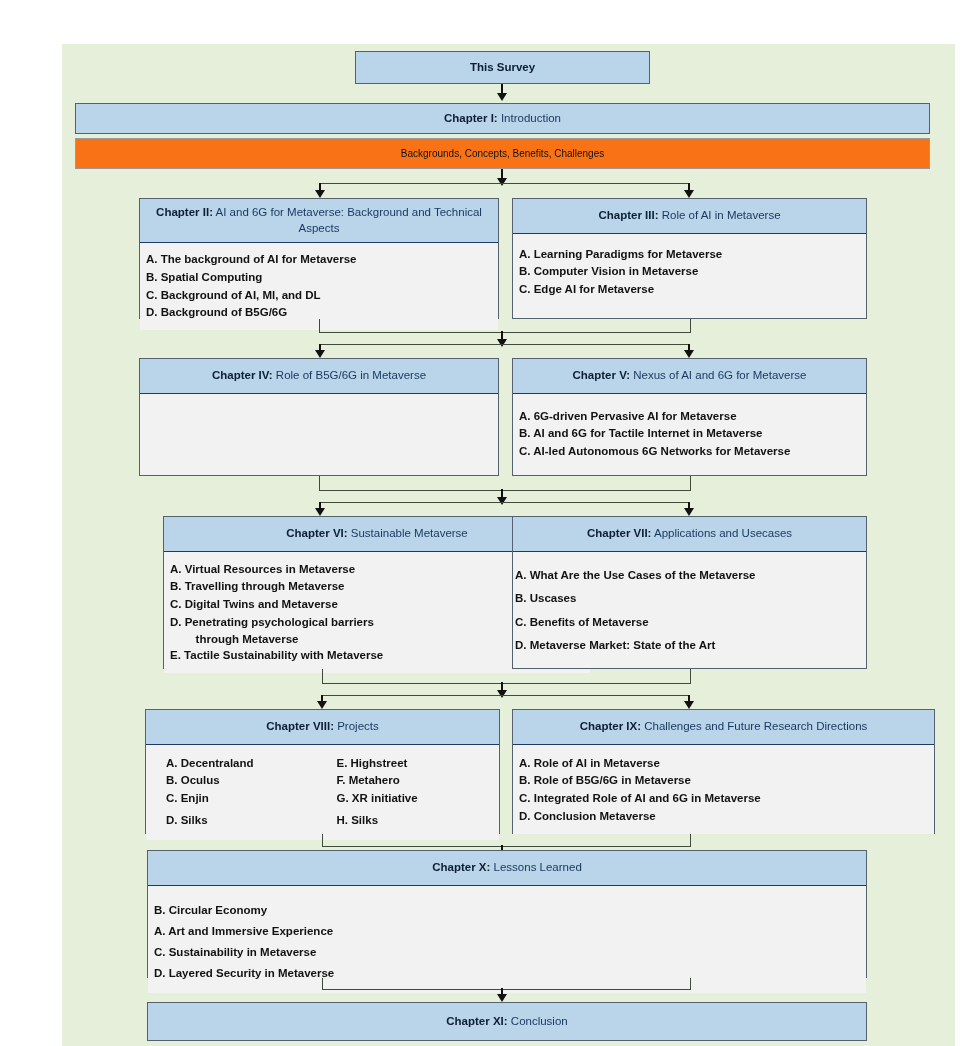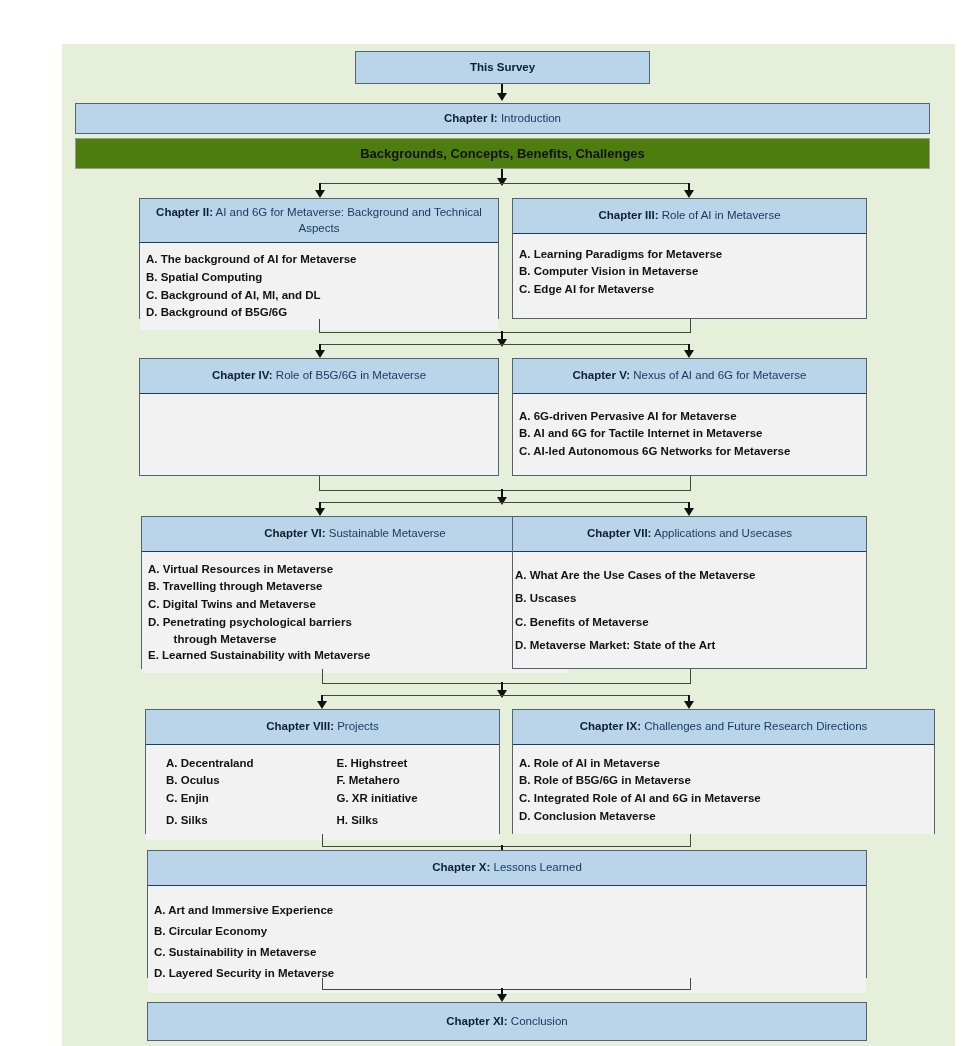--- a/index.html
+++ b/index.html
@@ -73,23 +73,23 @@
     padding-left:14px;
   }
   .twocol .col{flex:1;}
   .twocol .col.b{padding-left:14px;}
 
   
   .strip{
     position:absolute;
     box-sizing:border-box;
     border:1px solid #9a9a9a;
-    background:#4d7c0f;
+    background:#f97316;
     display:flex;align-items:center;justify-content:center;
-    font-size:13px;font-weight:bold;color:#121212;
+    font-size:10px;font-weight:normal;color:#121212;
   }
 
   
   .vline{position:absolute;background:#111;width:2px;}
   .hline{position:absolute;background:#3f4a3a;height:1px;}
   .arrow{
     position:absolute;
     width:0;height:0;
     border-left:5px solid transparent;
     border-right:5px solid transparent;
@@ -186,32 +186,32 @@
 
   <div class="leg-dn" style="left:319px;top:476px;width:370px;height:14px;"></div>
   <div class="vline" style="left:501px;top:489px;height:12px;"></div>
   <div class="arrow" style="left:497px;top:497px;"></div>
   <div class="hline" style="left:320px;top:502px;width:370px;"></div>
   <div class="vline" style="left:319px;top:502px;height:9px;"></div>
   <div class="arrow" style="left:315px;top:508px;"></div>
   <div class="vline" style="left:688px;top:502px;height:9px;"></div>
   <div class="arrow" style="left:684px;top:508px;"></div>
 
-  <div class="node" style="left:141px;top:516px;width:428px;height:153px;">
+  <div class="node" style="left:163px;top:516px;width:428px;height:153px;">
     <div class="hdr" style="padding-top:9px;padding-bottom:9px;">
       <b>Chapter VI:</b><span> Sustainable Metaverse</span>
     </div>
     <div class="body" style="padding-top:9px;">
       <ul class="center-list">
         <li>A. Virtual Resources in Metaverse</li>
         <li>B. Travelling through Metaverse</li>
         <li>C. Digital Twins and Metaverse</li>
         <li style="line-height:1.45;">D. Penetrating psychological barriers
         through Metaverse</li>
-        <li>E. Learned Sustainability with Metaverse</li>
+        <li>E. Tactile Sustainability with Metaverse</li>
       </ul>
     </div>
   </div>
 
   <div class="node" style="left:512px;top:516px;width:355px;height:153px;">
     <div class="hdr" style="padding-top:9px;padding-bottom:9px;">
       <b>Chapter VII:</b><span> Applications and Usecases</span>
     </div>
     <div class="body" style="padding-top:12px;padding-left:2px;">
       <ul class="ind-list">
@@ -275,22 +275,22 @@
   <div class="leg-dn" style="left:322px;top:834px;width:367px;height:12px;"></div>
   <div class="vline" style="left:501px;top:845px;height:10px;"></div>
   <div class="arrow" style="left:497px;top:851px;"></div>
 
   <div class="node" style="left:147px;top:850px;width:720px;height:128px;">
     <div class="hdr" style="padding-top:9px;padding-bottom:9px;">
       <b>Chapter X:</b><span> Lessons Learned</span>
     </div>
     <div class="body" style="padding-top:14px;">
       <ul class="center-list">
+        <li style="line-height:1.85;">B. Circular Economy</li>
         <li style="line-height:1.85;">A. Art and Immersive Experience</li>
-        <li style="line-height:1.85;">B. Circular Economy</li>
         <li style="line-height:1.85;">C. Sustainability in Metaverse</li>
         <li style="line-height:1.85;">D. Layered Security in Metaverse</li>
       </ul>
     </div>
   </div>
 
   <div class="leg-dn" style="left:322px;top:978px;width:367px;height:11px;"></div>
   <div class="vline" style="left:501px;top:988px;height:10px;"></div>
   <div class="arrow" style="left:497px;top:994px;"></div>
 

